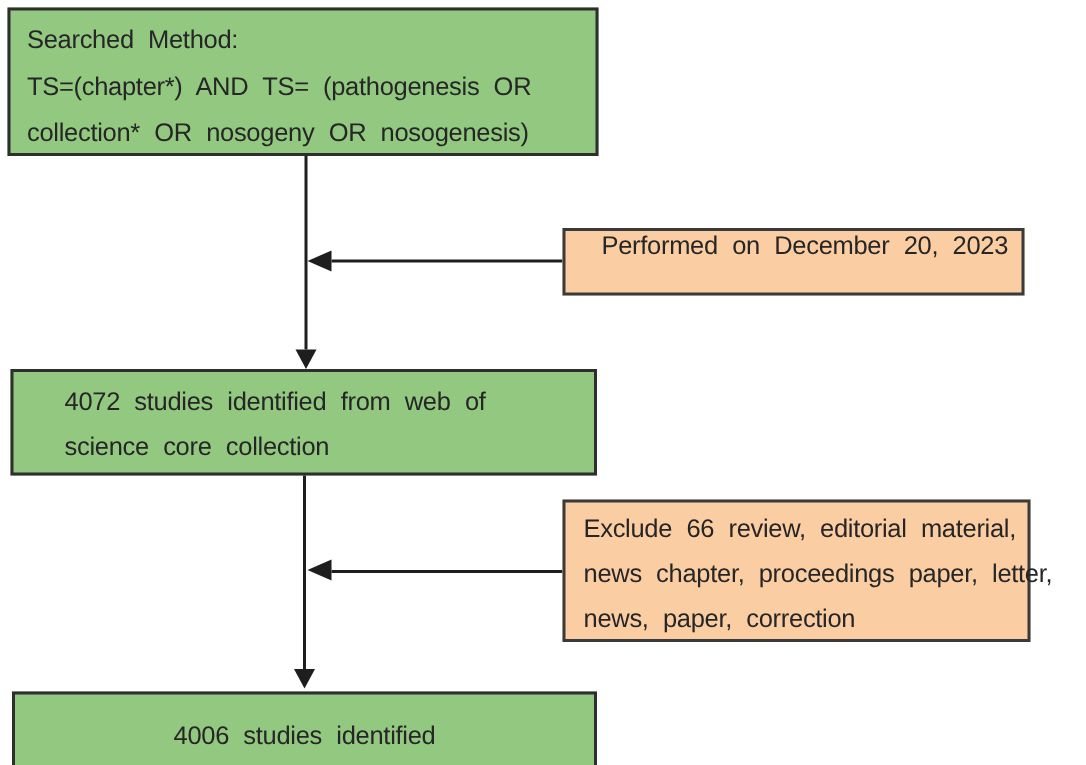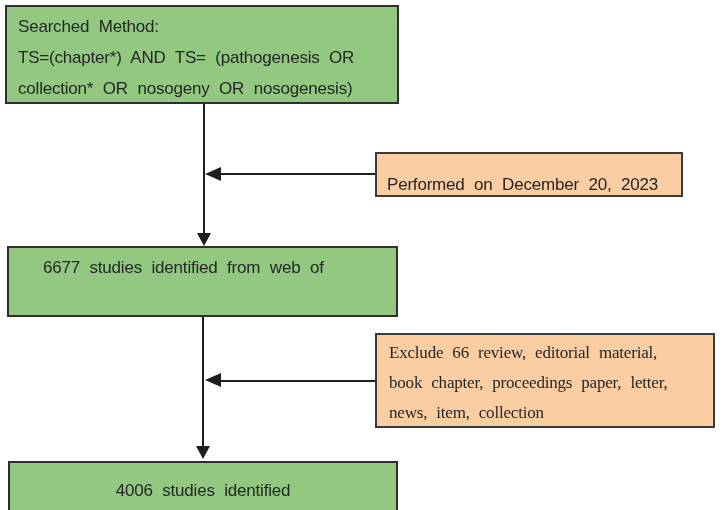--- a/index.html
+++ b/index.html
@@ -34,33 +34,32 @@
   .box .txt-line {
     line-height: 31px;
     white-space: nowrap;
   }
   #box-search {
     left: 5px; top: 5px; width: 394px; height: 99px;
     padding: 4px 8px 0 11px;
   }
   #box-date {
     left: 375px; top: 152px; width: 308px; height: 45px;
-    display: flex; align-items: flex-end;
-    padding-left: 10px;
+    display: flex; align-items: flex-start;
+    padding-left: 24px;
     white-space: nowrap;
   }
   #box-identified {
     left: 7px; top: 246px; width: 391px; height: 71px;
     padding: 5px 8px 0 34px;
   }
   #box-identified .txt-line { line-height: 30px; }
   #box-excluded {
-    left: 375px; top: 333px; width: 340px; height: 95px;
+    left: 375px; top: 333px; width: 312px; height: 95px;
     padding: 3px 6px 0 12px;
-    font-family: Liberation Serif, serif;
   }
   #box-excluded .txt-line { line-height: 30px; }
   #box-final {
     left: 8px; top: 461px; width: 390px; height: 60px;
     display: flex; align-items: center; justify-content: center;
     white-space: nowrap;
   }
   .connector {
     position: absolute;
     background: #1e1e1e;
@@ -103,32 +102,33 @@
   <div class="arrowhead arrow-down" id="arrowhead-down-1"></div>
 
   <div class="connector" id="hline-1"></div>
   <div class="arrowhead arrow-left" id="arrowhead-left-1"></div>
 
   <div class="box orange" id="box-date">
     <span>Performed on December 20, 2023</span>
   </div>
 
   <div class="box green" id="box-identified">
-    <div class="txt-line">6677 studies identified from web of</div>
+    <div class="txt-line">4072 studies identified from web of</div>
+    <div class="txt-line">science core collection</div>
   </div>
 
   <div class="connector" id="vline-2"></div>
   <div class="arrowhead arrow-down" id="arrowhead-down-2"></div>
 
   <div class="connector" id="hline-2"></div>
   <div class="arrowhead arrow-left" id="arrowhead-left-2"></div>
 
   <div class="box orange" id="box-excluded">
     <div class="txt-line">Exclude 66 review, editorial material,</div>
-    <div class="txt-line">book chapter, proceedings paper, letter,</div>
-    <div class="txt-line">news, item, collection</div>
+    <div class="txt-line">news chapter, proceedings paper, letter,</div>
+    <div class="txt-line">news, paper, correction</div>
   </div>
 
   <div class="box green" id="box-final">
     <span>4006 studies identified</span>
   </div>
 
 </div>
 
 </body></html>

